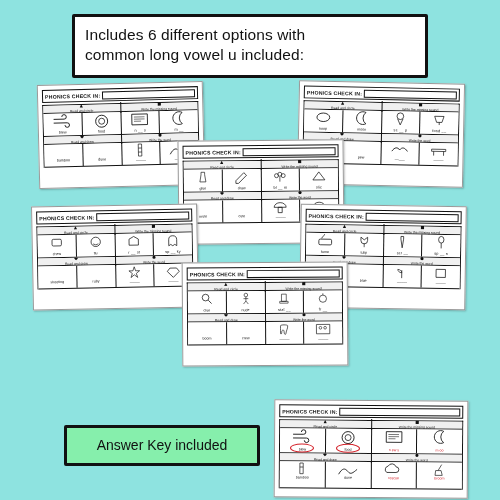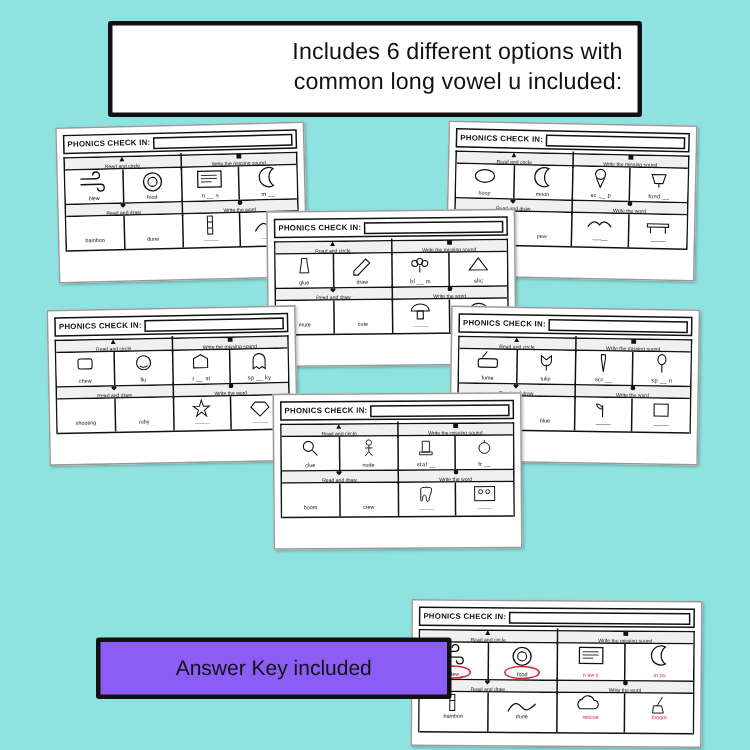--- a/index.html
+++ b/index.html
@@ -10,33 +10,33 @@
     overflow:hidden;
     position:relative;
   }
   .banner{
     position:absolute;
     left:72px;top:14px;width:356px;
     background:#ffffff;
     border:3px solid #111;
     border-radius:2px;
     box-sizing:border-box;
-    text-align:right;
+    text-align:left;
     padding:8px 10px 10px 10px;
   }
   .banner-line{
     font-size:15.5px;
     color:#111;
     line-height:20px;
     letter-spacing:.1px;
   }
   .answerkey{
     position:absolute;
-    left:64px;top:425px;width:237px;
-    background:#8b5cf6;
+    left:64px;top:425px;width:196px;
+    background:#86efac;
     border:3px solid #111;
     border-radius:2px;
     box-sizing:border-box;
     text-align:center;
     padding:9px 6px 10px 6px;
     font-size:14px;
     color:#111;
   }
 
   

